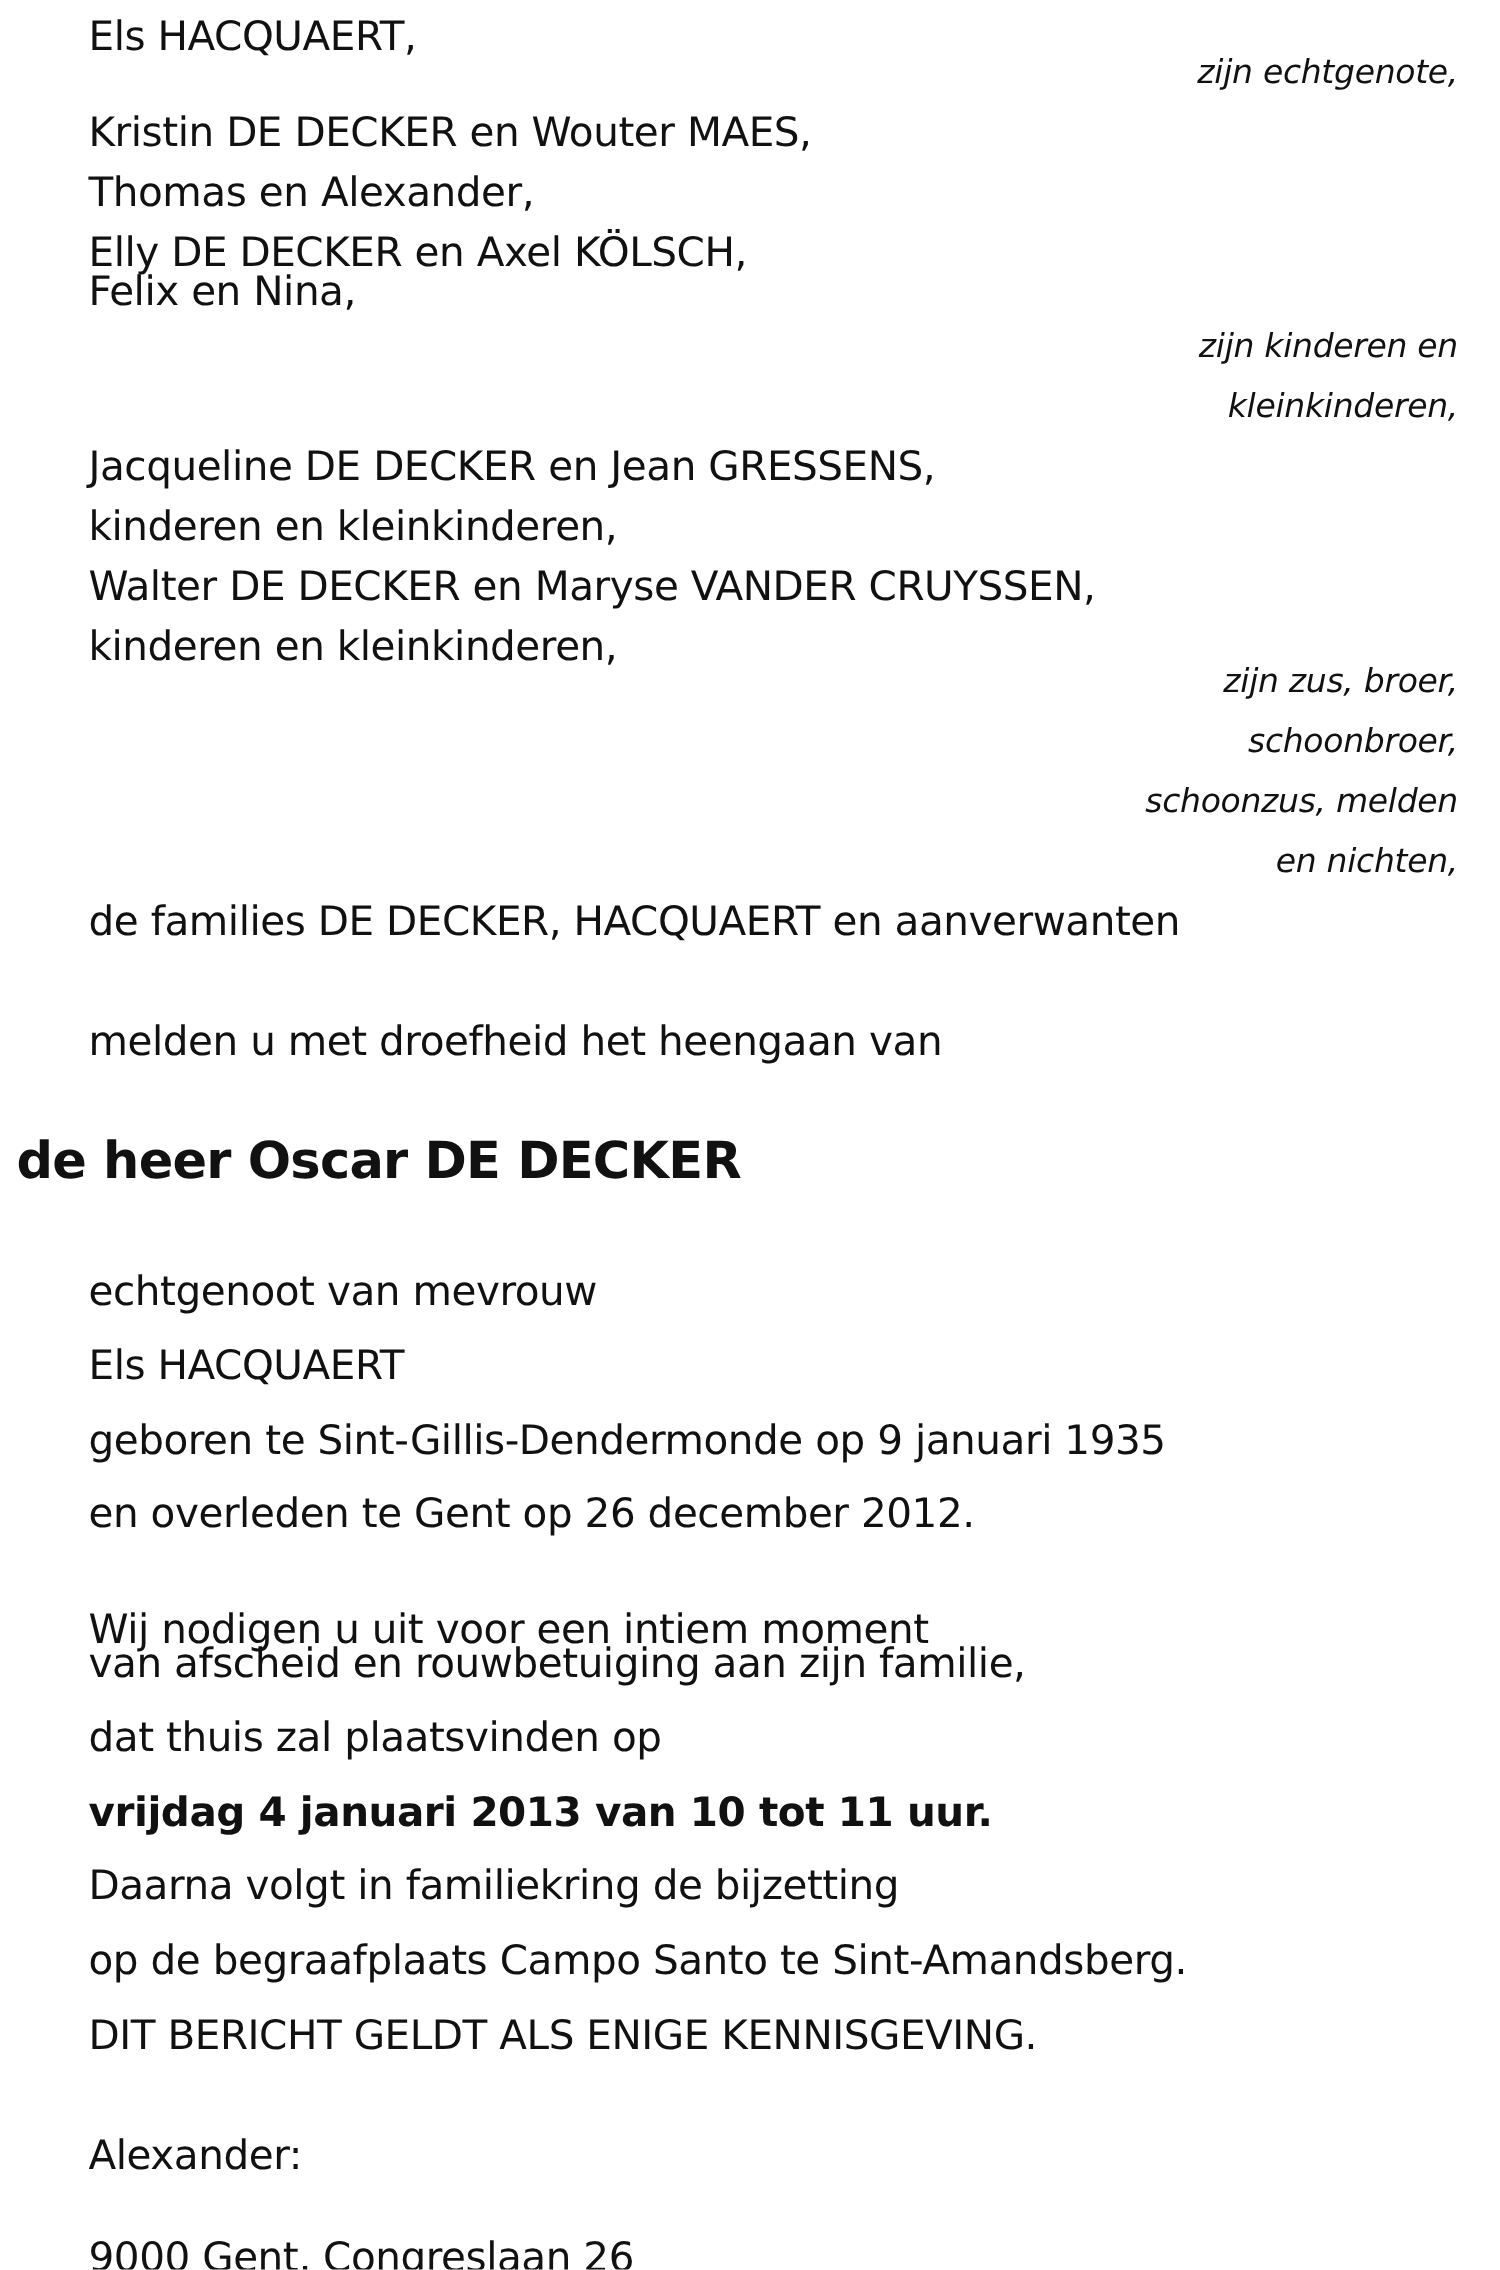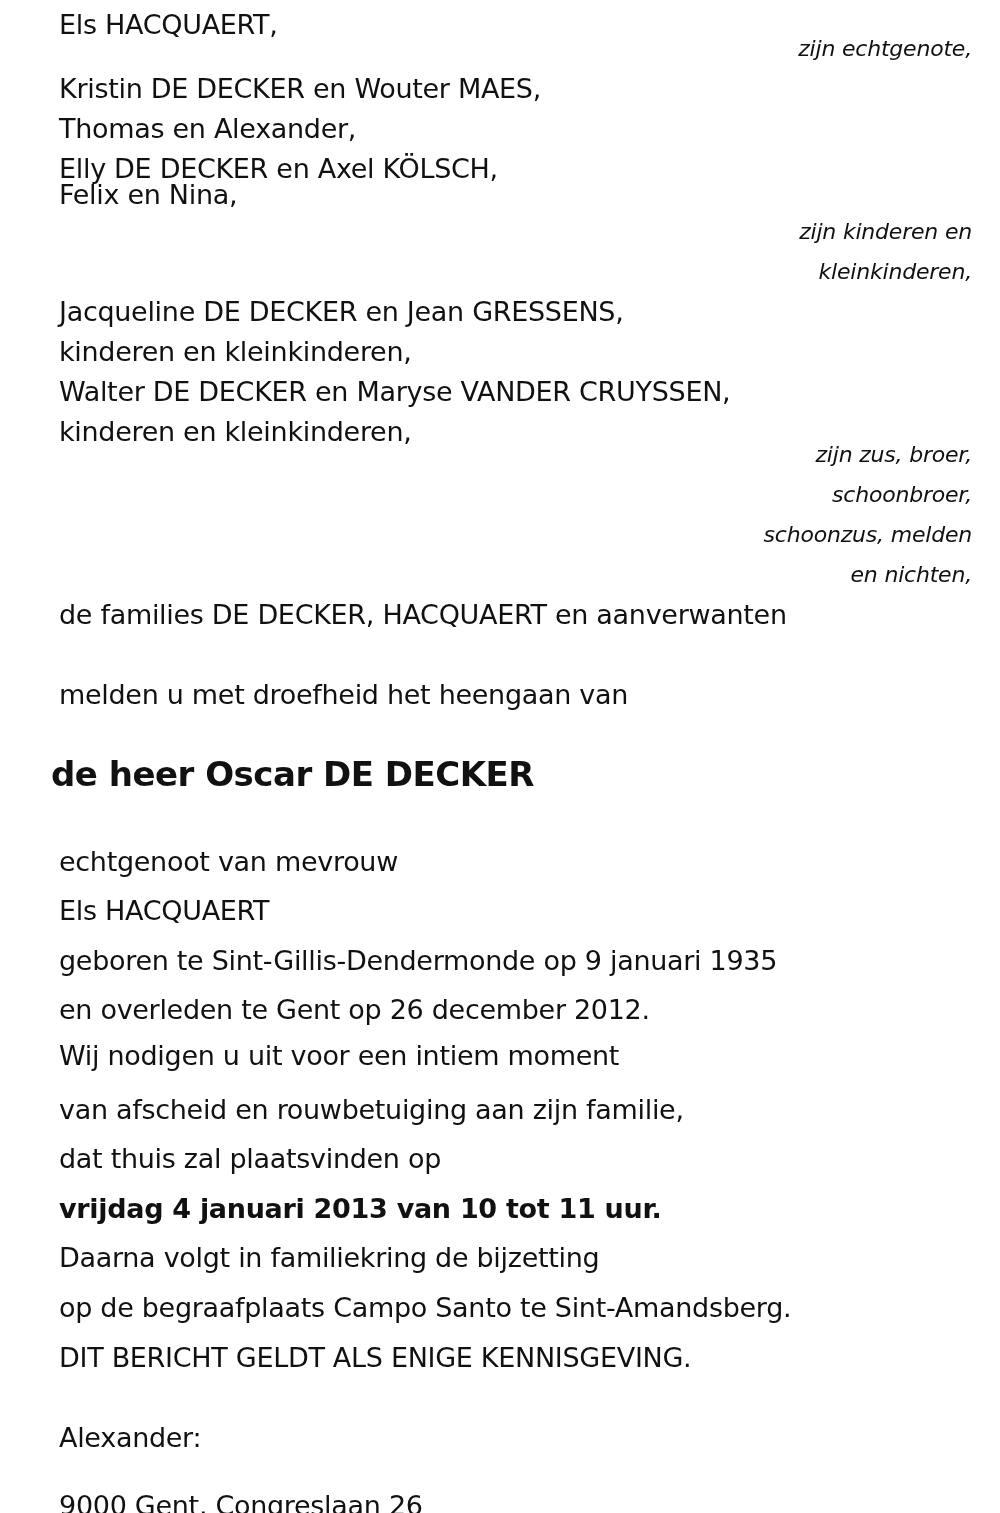--- a/index.html
+++ b/index.html
@@ -3,21 +3,21 @@
   <meta charset="utf-8">
   <style>
     html, body { margin: 0; padding: 0; background: #ffffff; }
     body { width: 1000px; height: 1513px; position: relative; overflow: hidden;
            font-family: "DejaVu Sans", sans-serif; color: #111111; }
     .line { position: absolute; left: 11px; font-size: 27px; line-height: 28px;
             white-space: nowrap; letter-spacing: -0.3px; margin-left: 48px; }
     .right { position: absolute; right: 28px; font-size: 22px; line-height: 28px;
              font-style: italic; white-space: nowrap; text-align: left; letter-spacing: -0.2px; }
     .name { position: absolute; left: 11px; font-size: 34px; line-height: 40px;
-            font-weight: bold; white-space: nowrap; letter-spacing: -0.5px; margin-left: 40px; }
+            font-weight: bold; white-space: nowrap; letter-spacing: -0.5px; }
     .bold { font-weight: bold; }
   </style>
 </head>
 <body>
 
 <div>
 
   <div class="line" style="top:11px">Els HACQUAERT,</div>
   <div class="right" style="top:35px">zijn echtgenote,</div>
 
@@ -39,21 +39,21 @@
 
   <div class="line" style="top:601px">de families DE DECKER, HACQUAERT en aanverwanten</div>
   <div class="line" style="top:681px">melden u met droefheid het heengaan van</div>
 
   <div class="name" style="top:754px">de heer Oscar DE DECKER</div>
 
   <div class="line" style="top:848px">echtgenoot van mevrouw</div>
   <div class="line" style="top:897px">Els HACQUAERT</div>
   <div class="line" style="top:947px">geboren te Sint-Gillis-Dendermonde op 9 januari 1935</div>
   <div class="line" style="top:996px">en overleden te Gent op 26 december 2012.</div>
-  <div class="line" style="top:1042px">Wij nodigen u uit voor een intiem moment</div>
+  <div class="line" style="top:1073px">Wij nodigen u uit voor een intiem moment</div>
   <div class="line" style="top:1096px">van afscheid en rouwbetuiging aan zijn familie,</div>
   <div class="line" style="top:1145px">dat thuis zal plaatsvinden op</div>
   <div class="line bold" style="top:1195px">vrijdag 4 januari 2013 van 10 tot 11 uur.</div>
 
   <div class="line" style="top:1244px">Daarna volgt in familiekring de bijzetting</div>
   <div class="line" style="top:1294px">op de begraafplaats Campo Santo te Sint-Amandsberg.</div>
   <div class="line" style="top:1344px">DIT BERICHT GELDT ALS ENIGE KENNISGEVING.</div>
 
   <div class="line" style="top:1424px">Alexander:</div>
   <div class="line" style="top:1492px">9000 Gent, Congreslaan 26</div>

